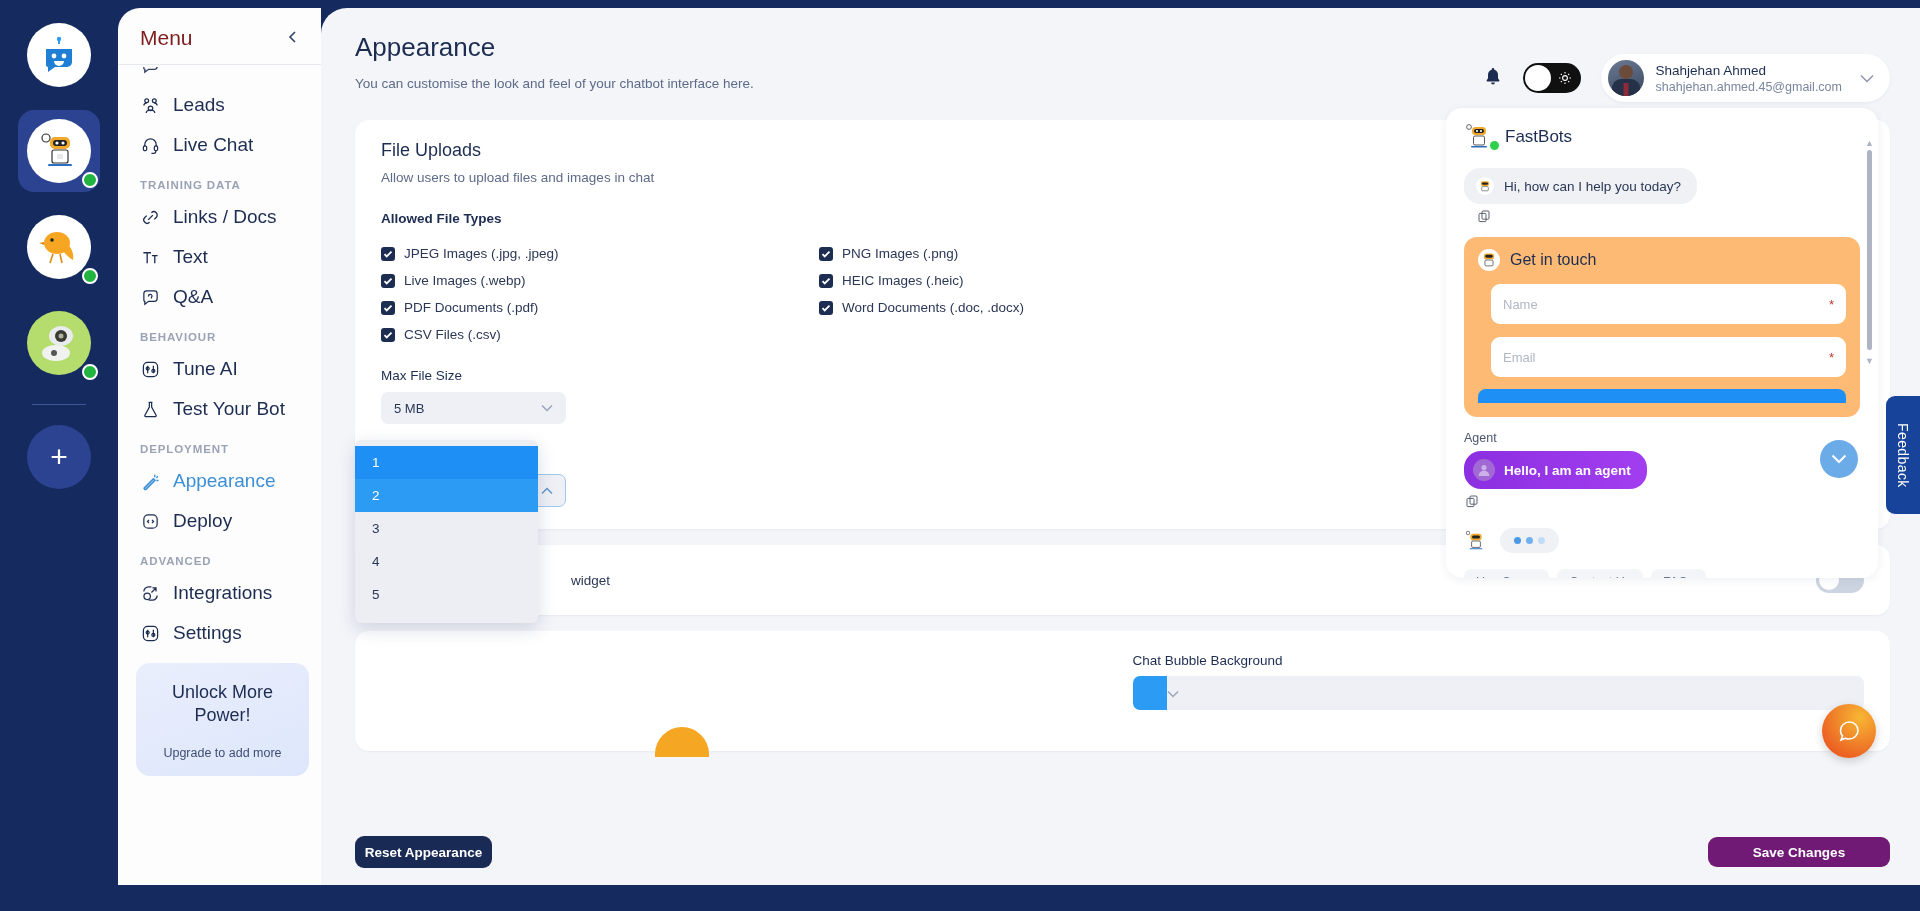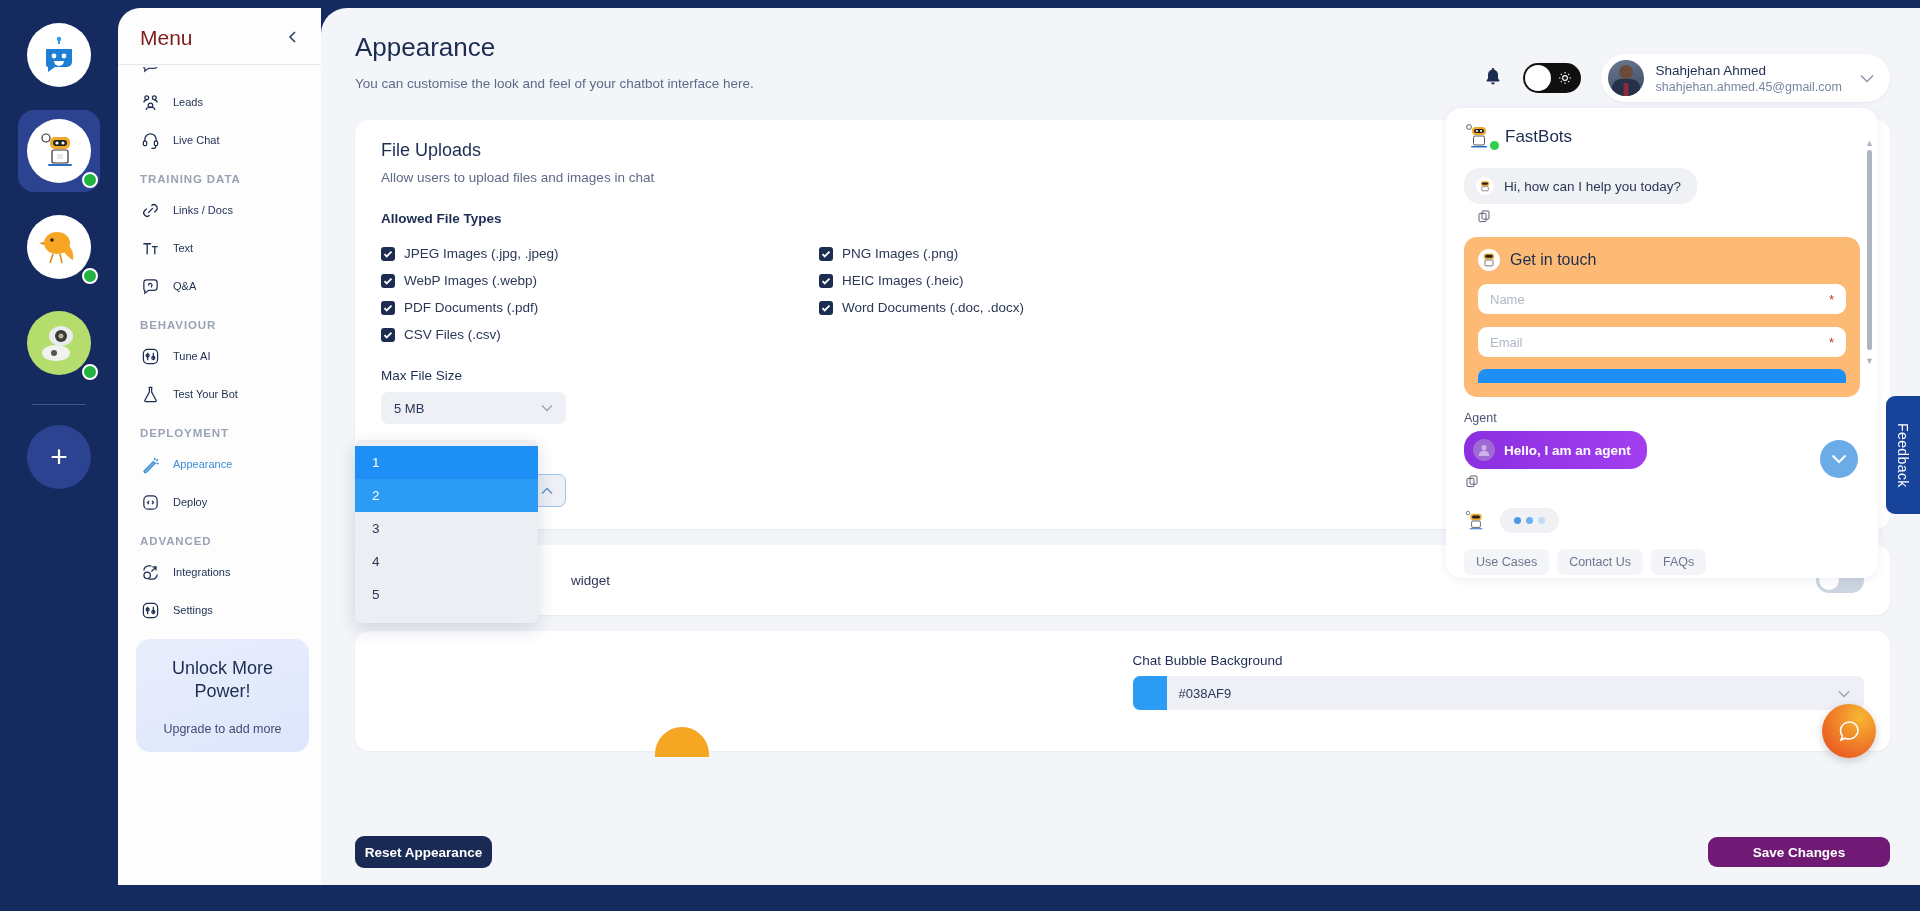--- a/index.html
+++ b/index.html
@@ -43,21 +43,21 @@
   .sidebar-head { display: flex; align-items: center; justify-content: space-between;
                   padding: 18px 20px 14px 22px; }
   .sidebar-title { font-size: 21px; color: #7f1d1d; font-weight: 400; }
   .collapse-chev { color: #32406a; font-size: 19px; cursor: pointer; line-height: 1; }
   .sidebar-scroll { flex: 1; overflow: hidden; position: relative; padding-bottom: 4px; }
   .nav-divider { height: 1px; background: #e7e9ef; margin: 0 0 2px 0; }
   .nav-clip { position: absolute; top: -22px; left: 0; right: 0; }
   .nav-group-label { font-size: 11.5px; letter-spacing: 0.9px; color: #9aa3b5;
                      padding: 14px 0 6px 22px; font-weight: 600; }
   .nav-item { display: flex; align-items: center; gap: 13px; padding: 9px 10px 9px 22px;
-              font-size: 11px; color: #1d2d52; cursor: pointer; }
+              font-size: 19px; color: #1d2d52; cursor: pointer; }
   .nav-item.active { color: #3d8fd6; }
   .nav-icon { width: 20px; height: 20px; flex: 0 0 20px; display: flex;
               align-items: center; justify-content: center; }
   .nav-icon svg { width: 19px; height: 19px; }
   .promo-wrap { padding: 10px 12px 0 18px; }
   .promo {
     background: linear-gradient(160deg, #e9eefc 0%, #dde6fb 100%);
     border-radius: 14px; padding: 18px 12px 16px; text-align: center;
   }
   .promo-title { font-size: 18px; color: #1d2d52; line-height: 1.3; font-weight: 500; }
@@ -174,23 +174,23 @@
   .msg-row { display: flex; align-items: center; gap: 8px; margin-top: 16px; }
   .bubble-bot { background: #f0f1f4; border-radius: 16px; padding: 9px 16px 9px 12px;
                 display: flex; align-items: center; gap: 10px; font-size: 13.5px; color: #2b3756; }
   .mini-ava { width: 18px; height: 18px; border-radius: 50%; background: #fff;
               position: relative; flex: 0 0 18px; }
   .copy-ic { margin: 5px 0 0 14px; }
   .form-card { background: #fdba74; border-radius: 13px; margin-top: 10px;
                padding: 12px 14px 14px; }
   .form-head { display: flex; align-items: center; gap: 10px; }
   .form-title { font-size: 16px; color: #1d2d52; }
-  .form-input { background: #fff; border-radius: 9px; height: 30px; margin-top: 13px;
+  .form-input { background: #fff; border-radius: 9px; height: 40px; margin-top: 13px;
                 display: flex; align-items: center; justify-content: space-between;
-                padding: 0 12px; font-size: 13px; color: #b0b7c5; cursor: text; }
+                padding: 0 12px; font-size: 13px; color: #b0b7c5; cursor: text; margin-left: 13px; }
   .req { color: #c0392b; font-size: 13px; }
   .form-btn { background: #1e90f5; height: 14px; border-radius: 8px 8px 0 0; margin-top: 12px; }
   .agent-label { font-size: 12.5px; color: #4a5570; margin-top: 14px; }
   .bubble-agent { background: #8b2fe0; border-radius: 17px; padding: 8px 16px 8px 9px;
                   display: inline-flex; align-items: center; gap: 9px; margin-top: 6px;
                   color: #fff; font-size: 13.5px; font-weight: 600;
                   background: linear-gradient(90deg,#8b2fe0,#a23ef0); }
   .agent-ava { width: 22px; height: 22px; border-radius: 50%; background: #a169d4;
                display: flex; align-items: center; justify-content: center; }
   .typing-row { display: flex; align-items: center; gap: 12px; margin-top: 16px; }
@@ -512,21 +512,21 @@
                   </svg>
                 </span>
               <span class="cb-label">JPEG Images (.jpg, .jpeg)</span>
             </div>
             <div class="cb-row">
               <span class="cb navy">
                   <svg viewBox="0 0 10 10" fill="none" stroke="#fff" stroke-width="1.8">
                     <path d="M1.5 5.2l2.2 2.2L8.5 2.6"></path>
                   </svg>
                 </span>
-              <span class="cb-label">WebP Images (.webp)</span>
+              <span class="cb-label">Live Images (.webp)</span>
             </div>
             <div class="cb-row">
               <span class="cb navy">
                   <svg viewBox="0 0 10 10" fill="none" stroke="#fff" stroke-width="1.8">
                     <path d="M1.5 5.2l2.2 2.2L8.5 2.6"></path>
                   </svg>
                 </span>
               <span class="cb-label">PDF Documents (.pdf)</span>
             </div>
             <div class="cb-row">
@@ -595,21 +595,20 @@
       </div>
 
       <div class="card colors">
         <div class="blob-orange"></div>
         <div class="colors-grid">
           <div></div>
           <div>
             <div class="color-field-label">Chat Bubble Background</div>
             <div class="color-input">
               <span class="color-swatch" style="background: rgb(43, 155, 244);"></span>
-              <span class="color-hex">#038AF9</span>
               <span class="caret" style="padding-right:14px;">
                 <svg width="12" height="8" viewBox="0 0 12 8" fill="none" stroke="#9aa3b5" stroke-width="1.4">
                     <path d="M1 1.5l5 5 5-5"></path>
                   </svg>
               </span>
             </div>
           </div>
         </div>
       </div>
     </div>

